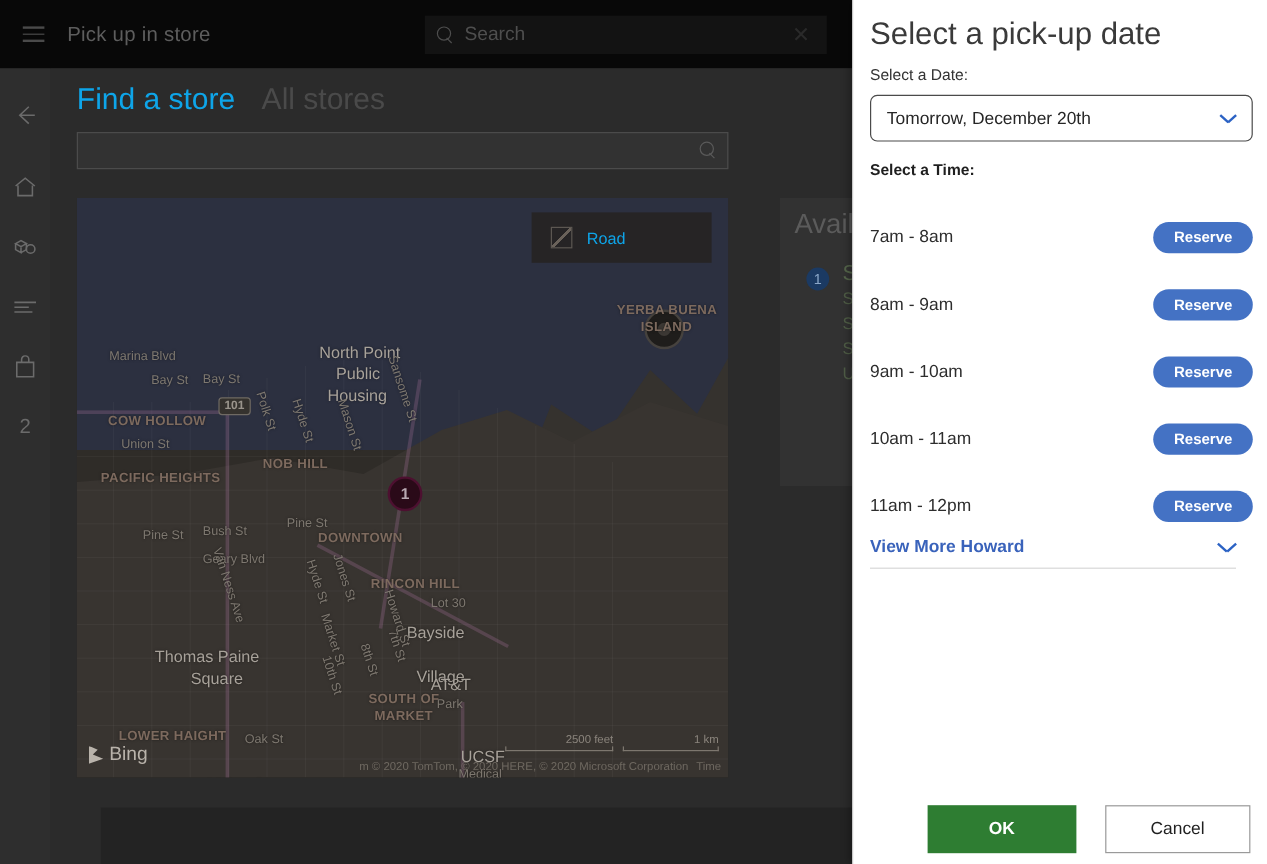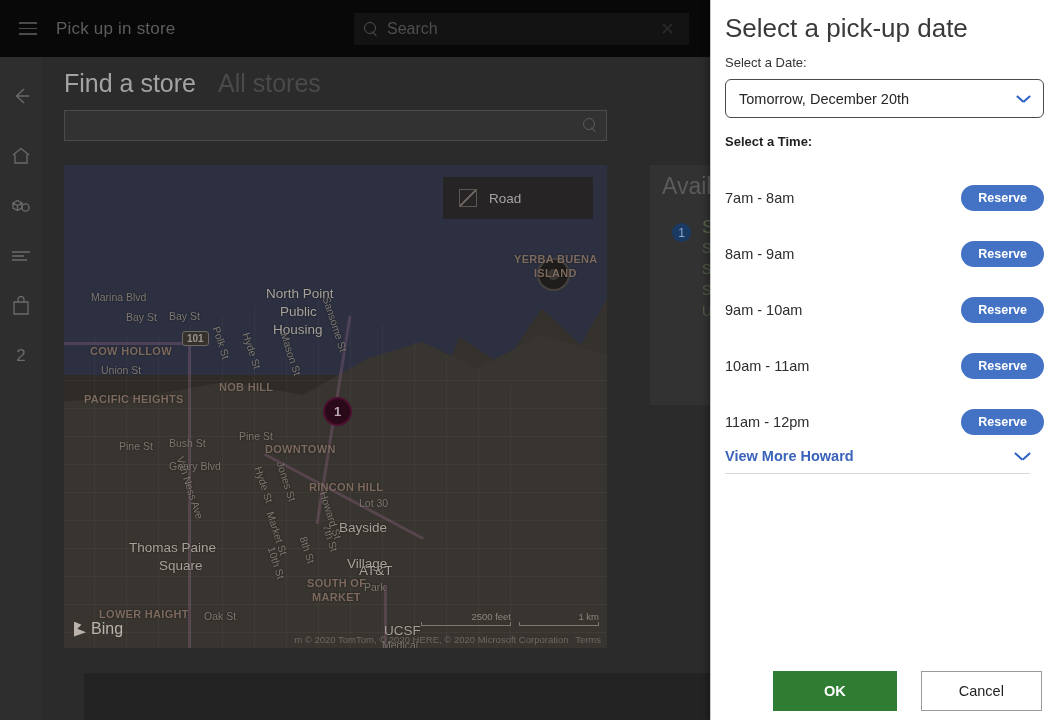--- a/index.html
+++ b/index.html
@@ -66,21 +66,21 @@
   }
   .rail-item svg { stroke: #6b6b6b; fill: none; stroke-width: 1.3; }
   .rail-count { color: #6b6b6b; font-size: 17px; }
 
   
   .content { position: absolute; left: 42px; top: 57px; right: 0; bottom: 0; background: #2b2b2b; }
   .page-heads {
     position: absolute; left: 22px; top: 12px;
     display: flex; align-items: baseline; gap: 22px;
   }
-  .h-main { color: #a3a3a3; font-size: 25px; }
+  .h-main { color: #0ea5e9; font-size: 25px; }
   .h-alt  { color: #4a4a4a; font-size: 25px; }
   .store-search {
     position: absolute; left: 22px; top: 53px;
     width: 543px; height: 31px;
     border: 1px solid #4b4b4b; background: #323232;
     display: flex; align-items: center; padding: 0 8px;
   }
   .store-search .mag { margin-left: auto; color: #5a5a5a; }
 
   
@@ -135,21 +135,21 @@
   .map-type {
     position: absolute; right: 14px; top: 12px;
     height: 42px; min-width: 150px;
     background: rgba(36,34,32,.82);
     display: flex; align-items: center; gap: 12px; padding: 0 16px;
   }
   .map-type .swatch {
     width: 18px; height: 18px; border: 1px solid #5c5752;
     background: linear-gradient(135deg, transparent 45%, #6a625a 45%, #6a625a 55%, transparent 55%);
   }
-  .map-type .lbl { color: #a3a3a3; font-size: 13.5px; }
+  .map-type .lbl { color: #0ea5e9; font-size: 13.5px; }
   .bing {
     position: absolute; left: 10px; bottom: 10px;
     display: flex; align-items: center; gap: 5px;
     color: #b9b3ab; font-size: 16px;
   }
   .bing .bmark {
     width: 12px; height: 15px; background: #b9b3ab;
     clip-path: polygon(0 0, 62% 22%, 28% 48%, 100% 72%, 0 100%);
   }
   .scalebar {
@@ -436,21 +436,21 @@
             <div class="bar" style="width:90px"></div>
           </div>
           <div class="scale-seg">
             <span>1 km</span>
             <div class="bar" style="width:80px"></div>
           </div>
         </div>
 
         <div class="attrib">
           <span>m © 2020 TomTom, © 2020 HERE, © 2020 Microsoft Corporation</span>
-          <span class="terms">Terms</span>
+          <span class="terms">Time</span>
         </div>
       </div>
 
       <div class="avail-card">
         <div class="avail-title">Availa</div>
         <div class="avail-badge">1</div>
         <div class="avail-lines" id="avail-lines">
             <div>S</div>
             <div>S</div>
             <div>S</div>

